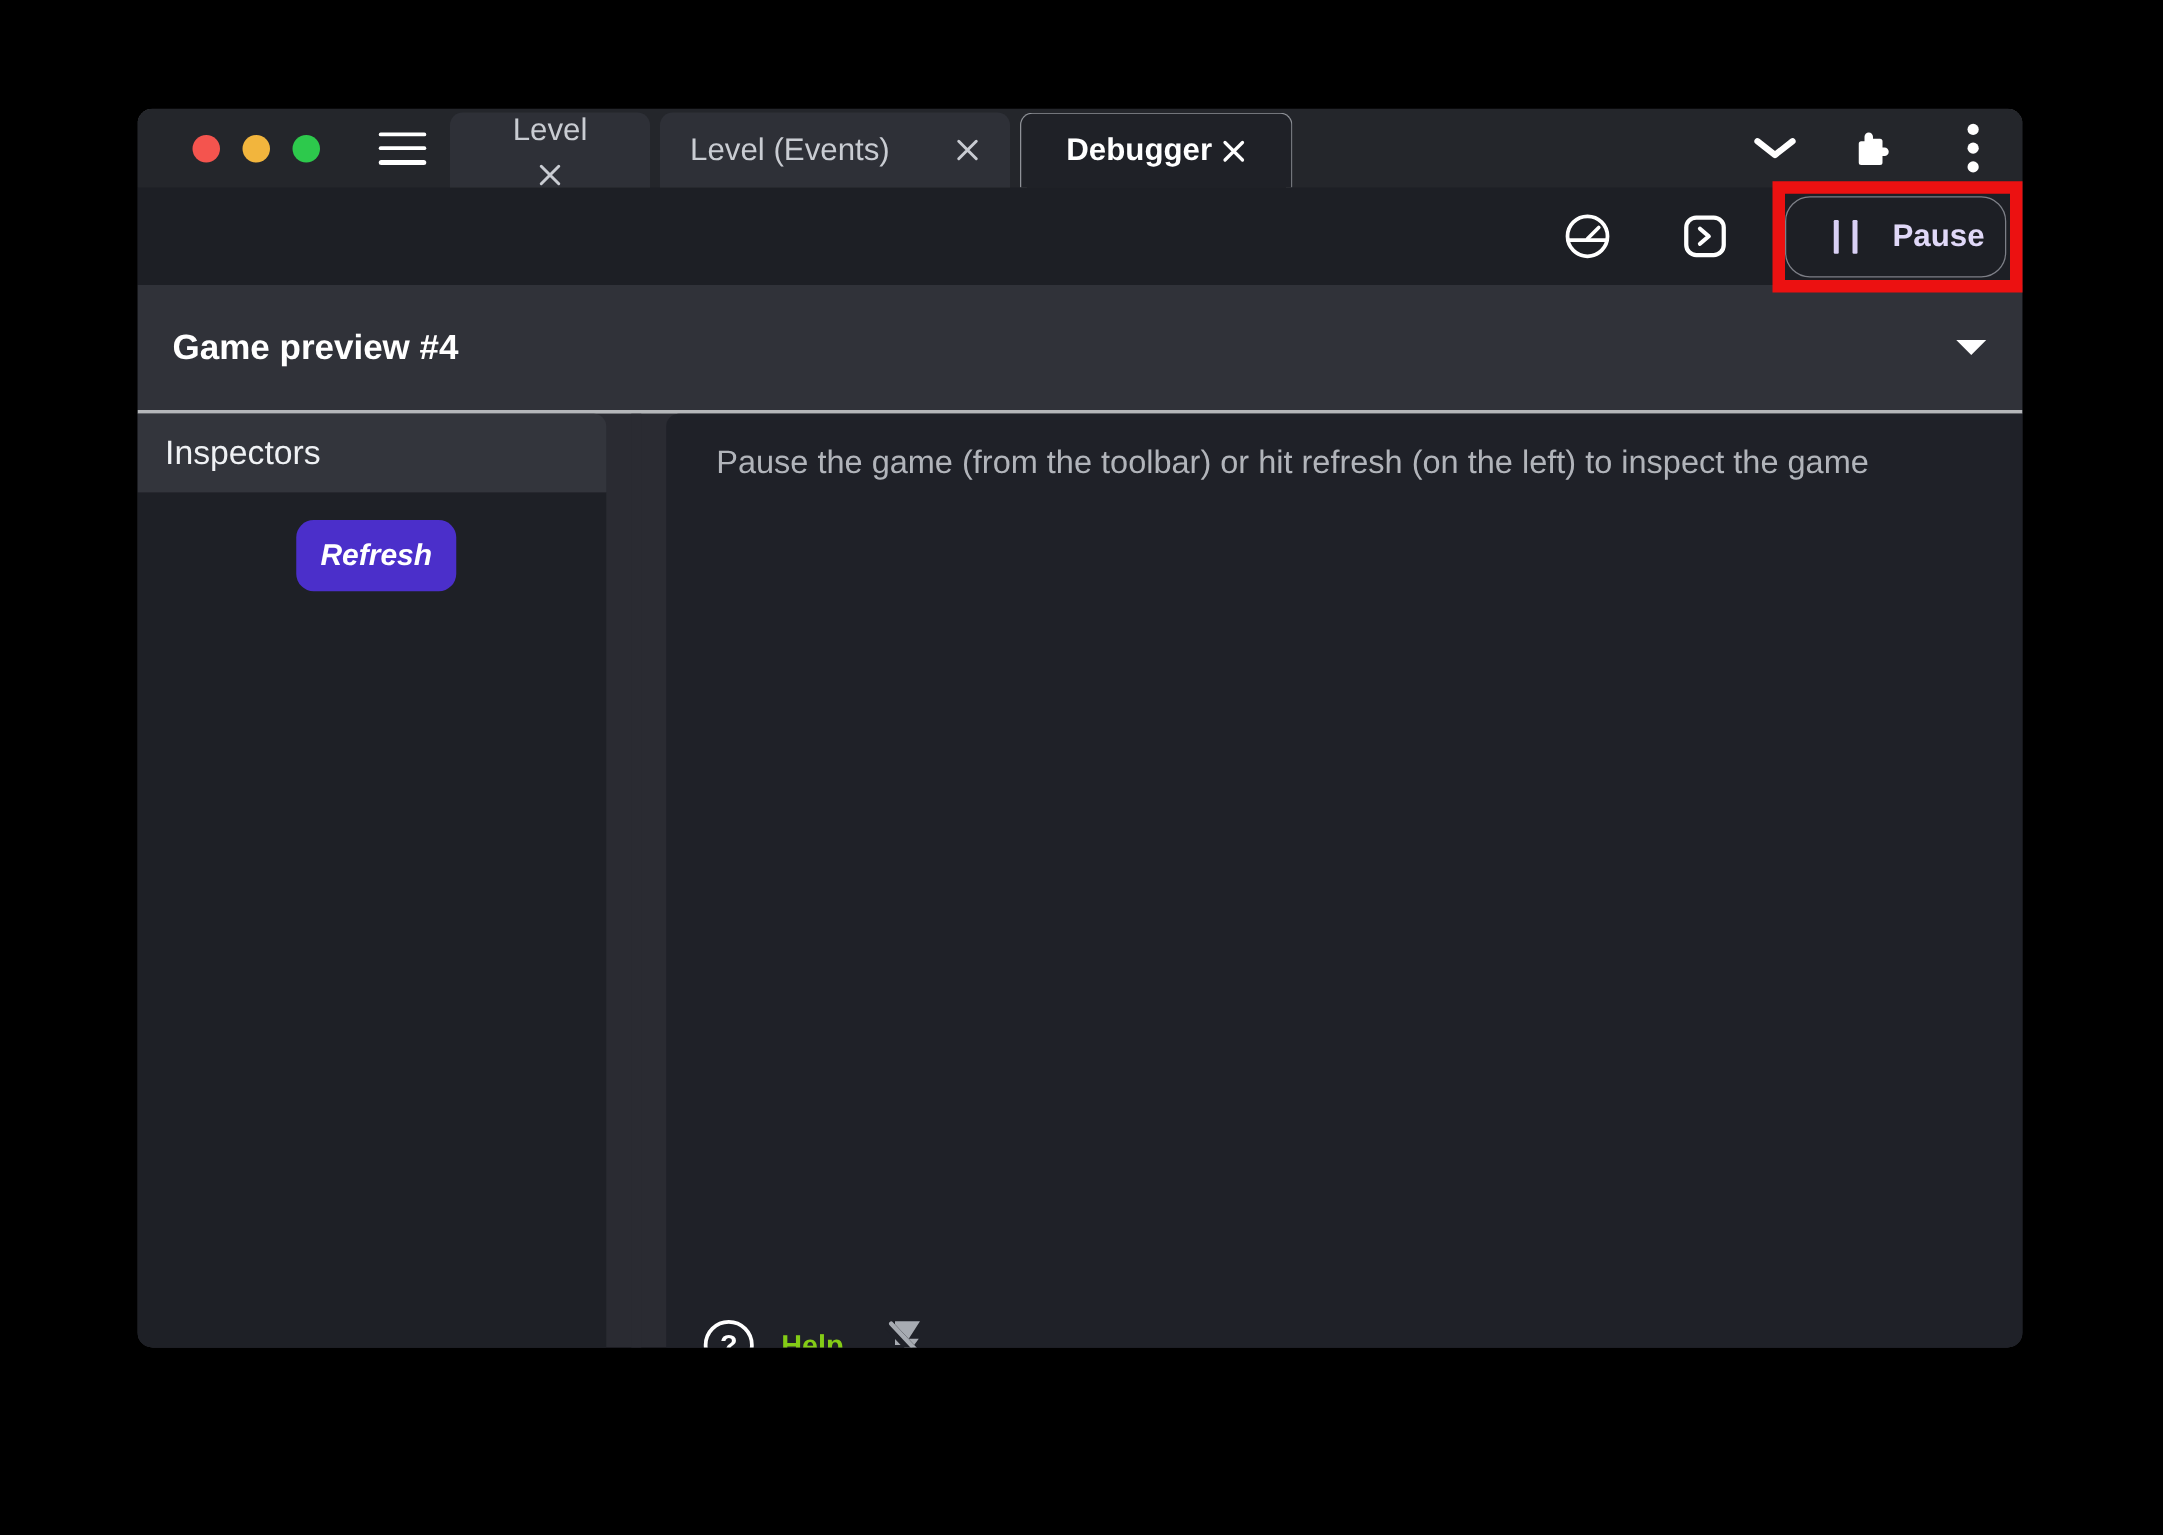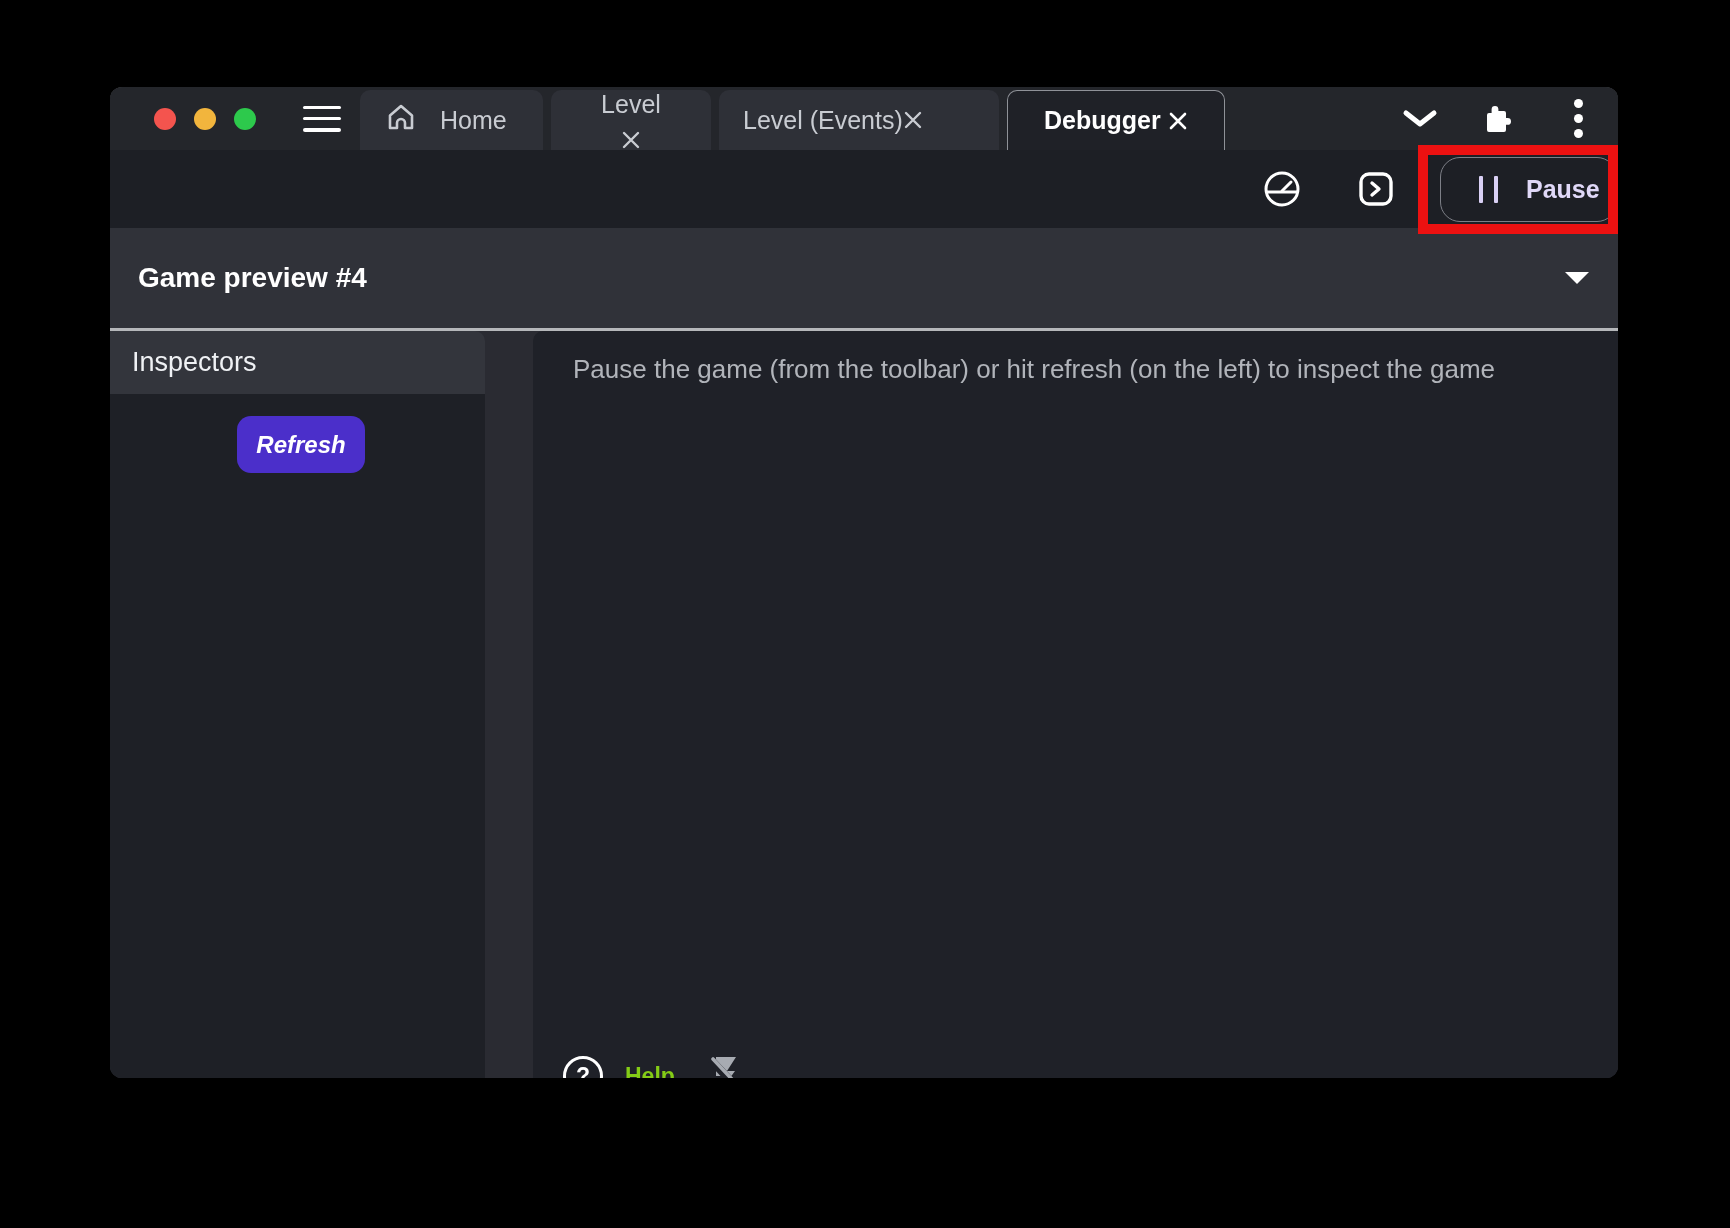--- a/index.html
+++ b/index.html
@@ -13,32 +13,32 @@
   .light{width:22px;height:22px;border-radius:50%;display:block;}
   .light.red{background:#F4544E;} .light.yellow{background:#F2B53D;} .light.green{background:#2DC94C;}
   .hamburger{margin-left:47px;width:38px;height:26px;display:flex;flex-direction:column;justify-content:space-between;cursor:pointer;}
   .hamburger span{display:block;height:3.5px;background:#fff;border-radius:2px;}
   .tabs{display:flex;align-items:flex-end;gap:8px;margin-left:19px;height:63px;}
   .tab{height:60px;box-sizing:border-box;background:#2E3037;border-radius:10px 10px 0 0;
        display:flex;align-items:center;color:#C9CCD2;font-size:25px;}
   .tab .lbl{white-space:nowrap;}
   .tab-home{width:183px;padding:0 26px;gap:24px;}
   .tab-level{width:160px;padding:0 20px;justify-content:space-between;flex-direction:column;}
-  .tab-levelevents{width:280px;padding:0 24px;}
+  .tab-levelevents{width:280px;padding:0 24px;justify-content:space-between;}
   .tab-debugger{width:218px;padding:0 36px;justify-content:space-between;
        background:#1F2127;border:1.5px solid #8F9298;border-bottom:none;color:#fff;font-weight:bold;}
   .closex{width:20px;height:20px;flex:0 0 auto;cursor:pointer;}
   .closex svg{display:block;}
   .tb-right-icon{position:absolute;top:0;height:63px;display:flex;align-items:center;cursor:pointer;}
   .tbr-chevron{left:1292px;} .tbr-puzzle{left:1373px;} .tbr-kebab{left:1464px;}
   .kebab{display:flex;flex-direction:column;gap:6px;}
   .kebab i{width:9px;height:9px;border-radius:50%;background:#fff;display:block;}
   
   .toolbar{height:78px;background:#1D1F25;display:flex;align-items:center;justify-content:flex-end;
-           padding-right:1px;box-sizing:border-box;gap:32px;}
+           padding-right:13px;box-sizing:border-box;gap:32px;}
   .tool-icon{display:flex;align-items:center;justify-content:center;cursor:pointer;}
   .gauge{margin-right:24px;} .console{margin-right:14px;}
   .pause-btn{width:177px;height:65px;box-sizing:border-box;background:transparent;border:1.5px solid #7D7F87;
            border-radius:20px;display:flex;align-items:center;cursor:pointer;padding:0;}
   .pause-bars{display:flex;gap:11px;margin-left:38px;}
   .pause-bars i{display:block;width:4px;height:27px;background:#D9D0F5;border-radius:1px;}
   .pause-lbl{margin-left:28px;font-size:25px;font-weight:bold;color:#E0D8F8;}
   
   .preview-bar{height:74px;background:#303239;border-bottom:3px solid #B5B7BA;display:flex;align-items:center;
            padding:13px 28px;box-sizing:content-box;}
@@ -77,28 +77,20 @@
         <span class="light yellow"></span>
         <span class="light green"></span>
       </div>
       <div class="hamburger">
         <span></span>
           <span></span>
           <span></span>
       </div>
 
       <div class="tabs">
-        <div class="tab tab-home">
-          <span>
-            <svg width="30" height="30" viewBox="0 0 30 30">
-              <path d="M4 13.5 L15 4 L26 13.5 V26 H19 V21 a4 4 0 0 0 -8 0 V26 H4 Z" fill="none" stroke="#C9CCD2" stroke-width="2.6" stroke-linejoin="round"></path>
-            </svg>
-          </span>
-          <span class="lbl">Home</span>
-        </div>
 
         <div class="tab tab-level">
           <span class="lbl">Level</span>
           <span class="closex">
             <svg width="20" height="20" viewBox="0 0 20 20">
               <path d="M3 3 L17 17 M17 3 L3 17" stroke="#C9CCD2" stroke-width="2.4" stroke-linecap="round"></path>
             </svg>
           </span>
         </div>
 

